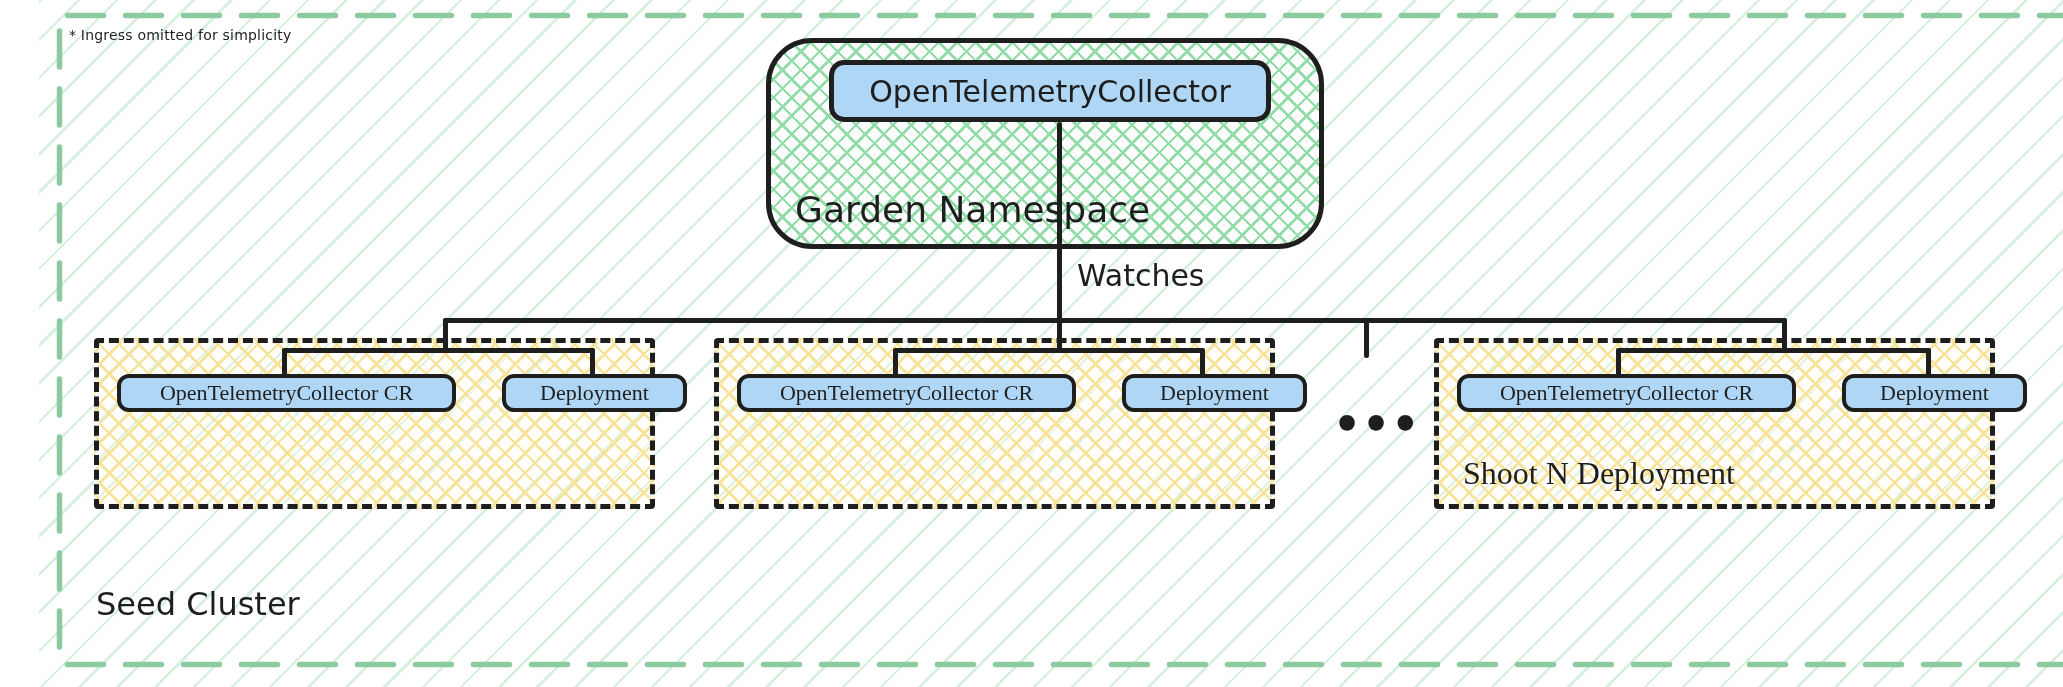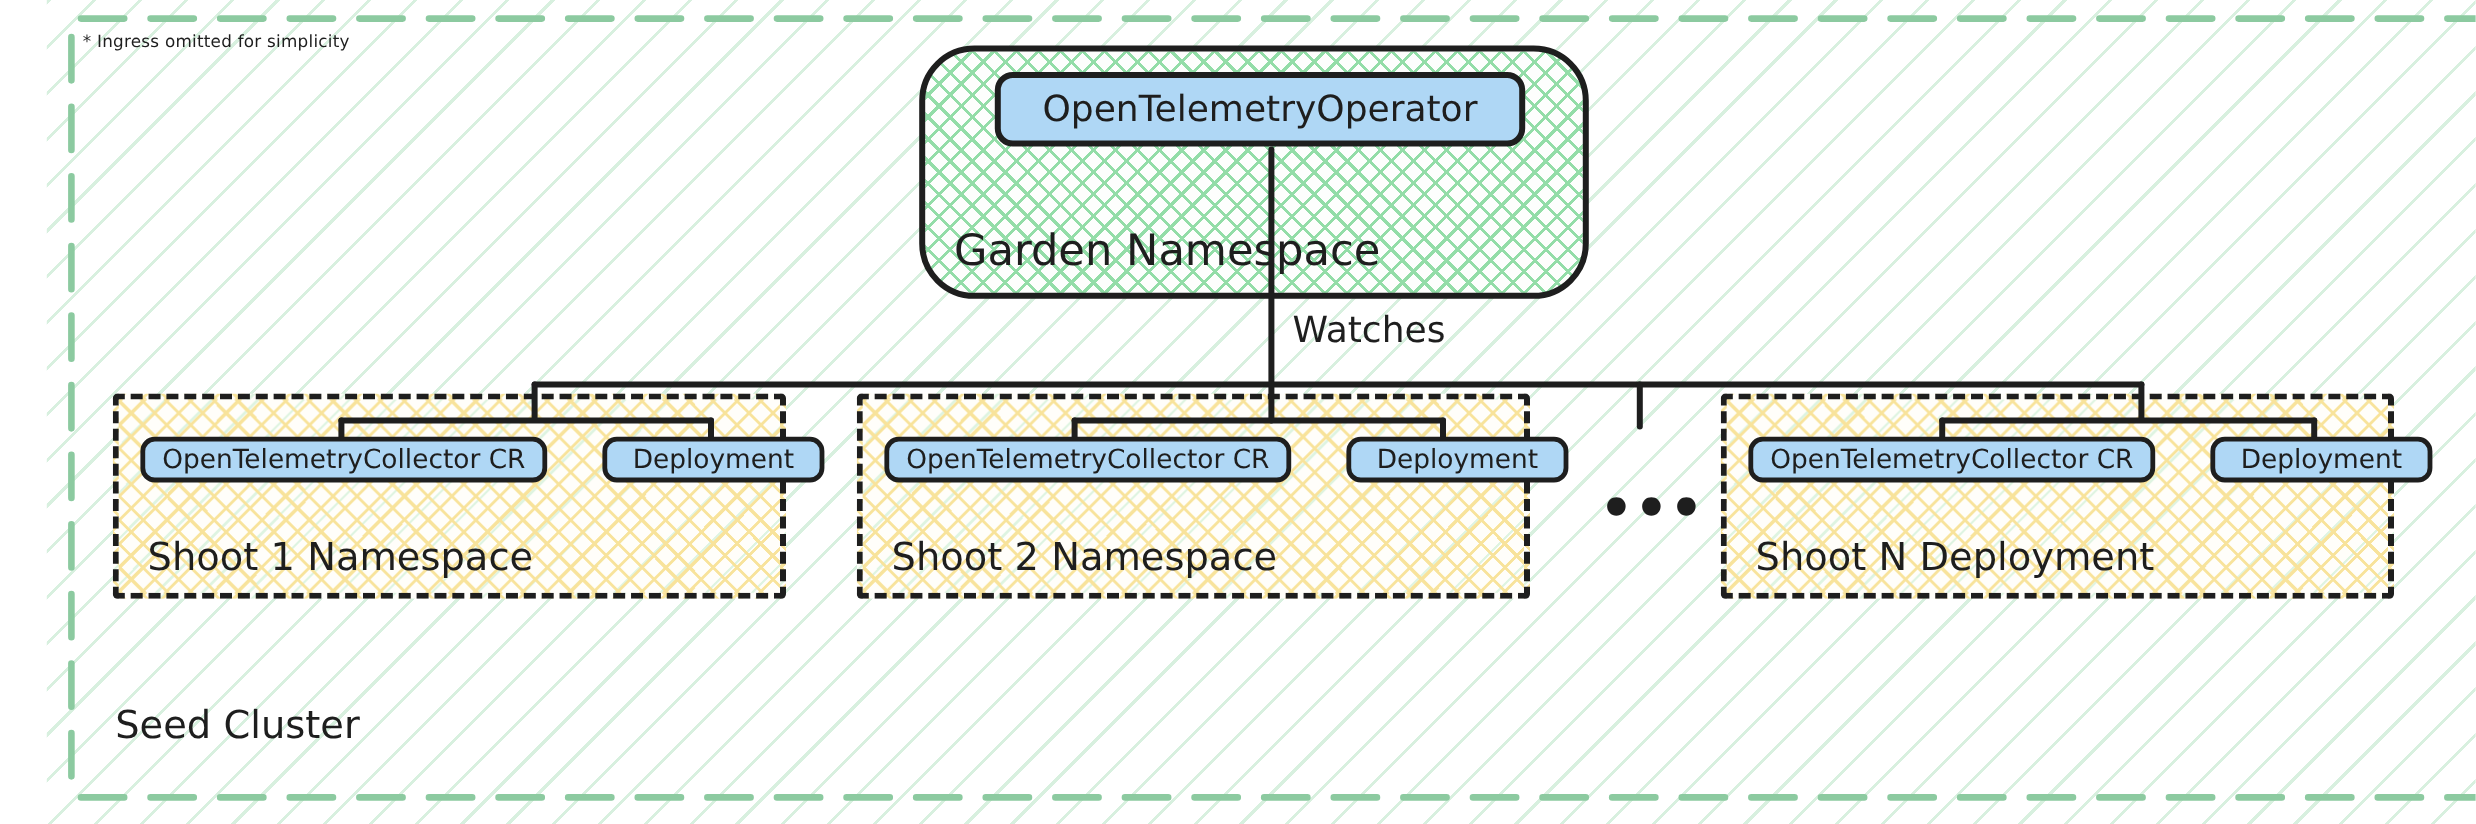--- a/index.html
+++ b/index.html
@@ -53,28 +53,29 @@
 
   
   .line{position:absolute;background:var(--ink);border-radius:3px;z-index:4;}
   .watches-label{
     position:absolute;left:1038px;top:258px;
     font-size:30px;z-index:5;white-space:nowrap;
   }
 
   
   .shoot-box{
-    position:absolute;top:328px;width:561px;height:171px;
+    position:absolute;top:338px;width:561px;height:171px;
     border:5px dashed var(--ink);border-radius:4px;
     background:
       repeating-linear-gradient(45deg,  var(--yellow-hatch) 0 2.5px, transparent 2.5px 14px),
       repeating-linear-gradient(135deg, var(--yellow-hatch) 0 2.5px, transparent 2.5px 14px),
       repeating-linear-gradient(135deg, rgba(147,221,168,.30) 0 2px, transparent 2px 27px),
       #fffefa;
     box-sizing:border-box;
+    font-family:Liberation Serif, serif;
   }
   .shoot-1{left:55px;}
   .shoot-2{left:675px;}
   .shoot-n{left:1395px;}
   .shoot-label{
     position:absolute;left:24px;top:112px;
     font-size:32px;white-space:nowrap;
   }
   .box-blue{
     position:absolute;top:31px;height:38px;
@@ -121,34 +122,32 @@
   <div class="line" style="left:854px;top:348px;width:5px;height:28px;"></div>
   <div class="line" style="left:1161px;top:348px;width:5px;height:28px;"></div>
 
   <div class="line" style="left:1577px;top:348px;width:315px;height:5px;"></div>
   <div class="line" style="left:1577px;top:348px;width:5px;height:28px;"></div>
   <div class="line" style="left:1887px;top:348px;width:5px;height:28px;"></div>
 
   <div class="watches-label">Watches</div>
 
   <div class="garden-box">
-    <div class="operator-box">OpenTelemetryOperator</div>
+    <div class="operator-box">OpenTelemetryCollector</div>
     <div class="garden-label">Garden Namespace</div>
   </div>
 
   <div class="shoot-box shoot-1">
     <div class="box-blue collector">OpenTelemetryCollector CR</div>
     <div class="box-blue deployment">Deployment</div>
-    <div class="shoot-label">Shoot 1 Namespace</div>
   </div>
 
   <div class="shoot-box shoot-2">
     <div class="box-blue collector">OpenTelemetryCollector CR</div>
     <div class="box-blue deployment">Deployment</div>
-    <div class="shoot-label">Shoot 2 Namespace</div>
   </div>
 
   <div class="dots">•••</div>
 
   <div class="shoot-box shoot-n">
     <div class="box-blue collector">OpenTelemetryCollector CR</div>
     <div class="box-blue deployment">Deployment</div>
     <div class="shoot-label">Shoot N Deployment</div>
   </div>
 

